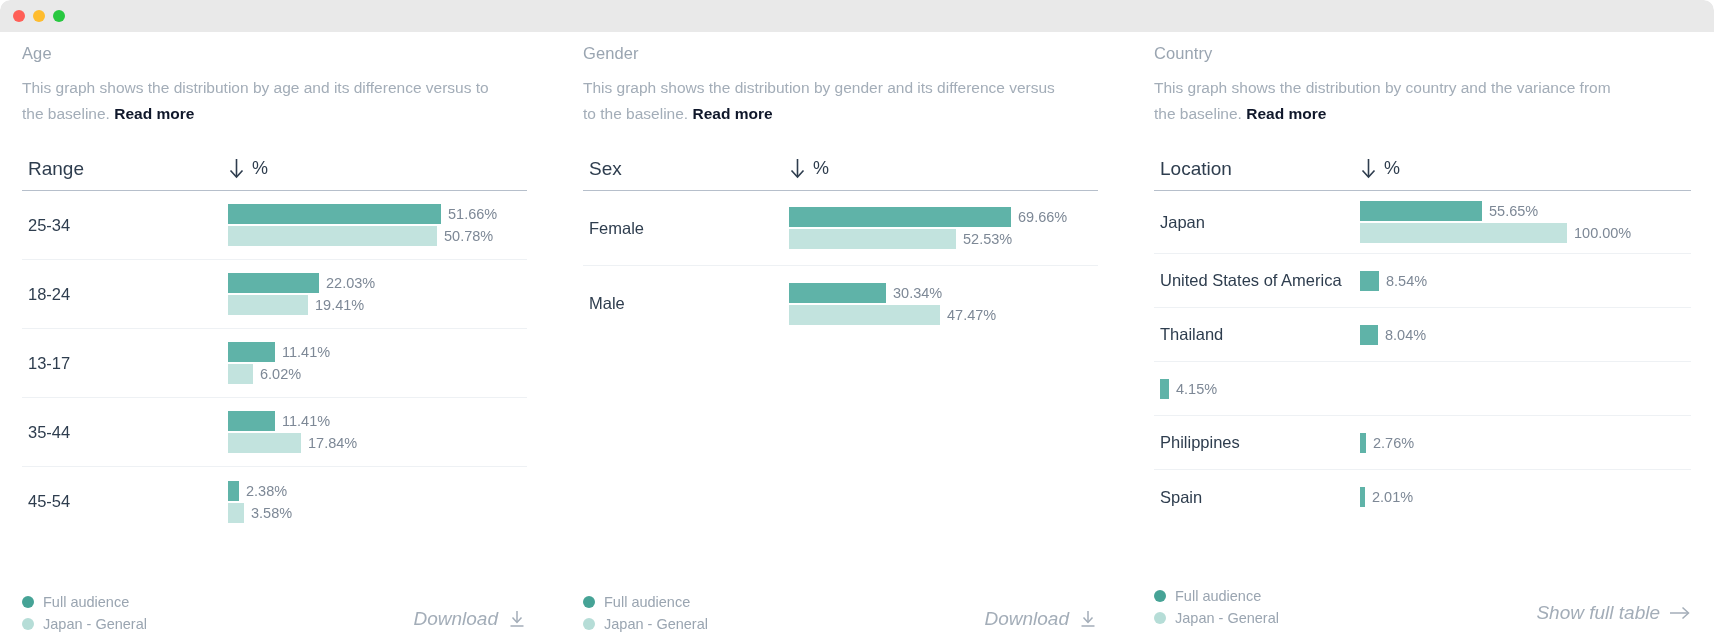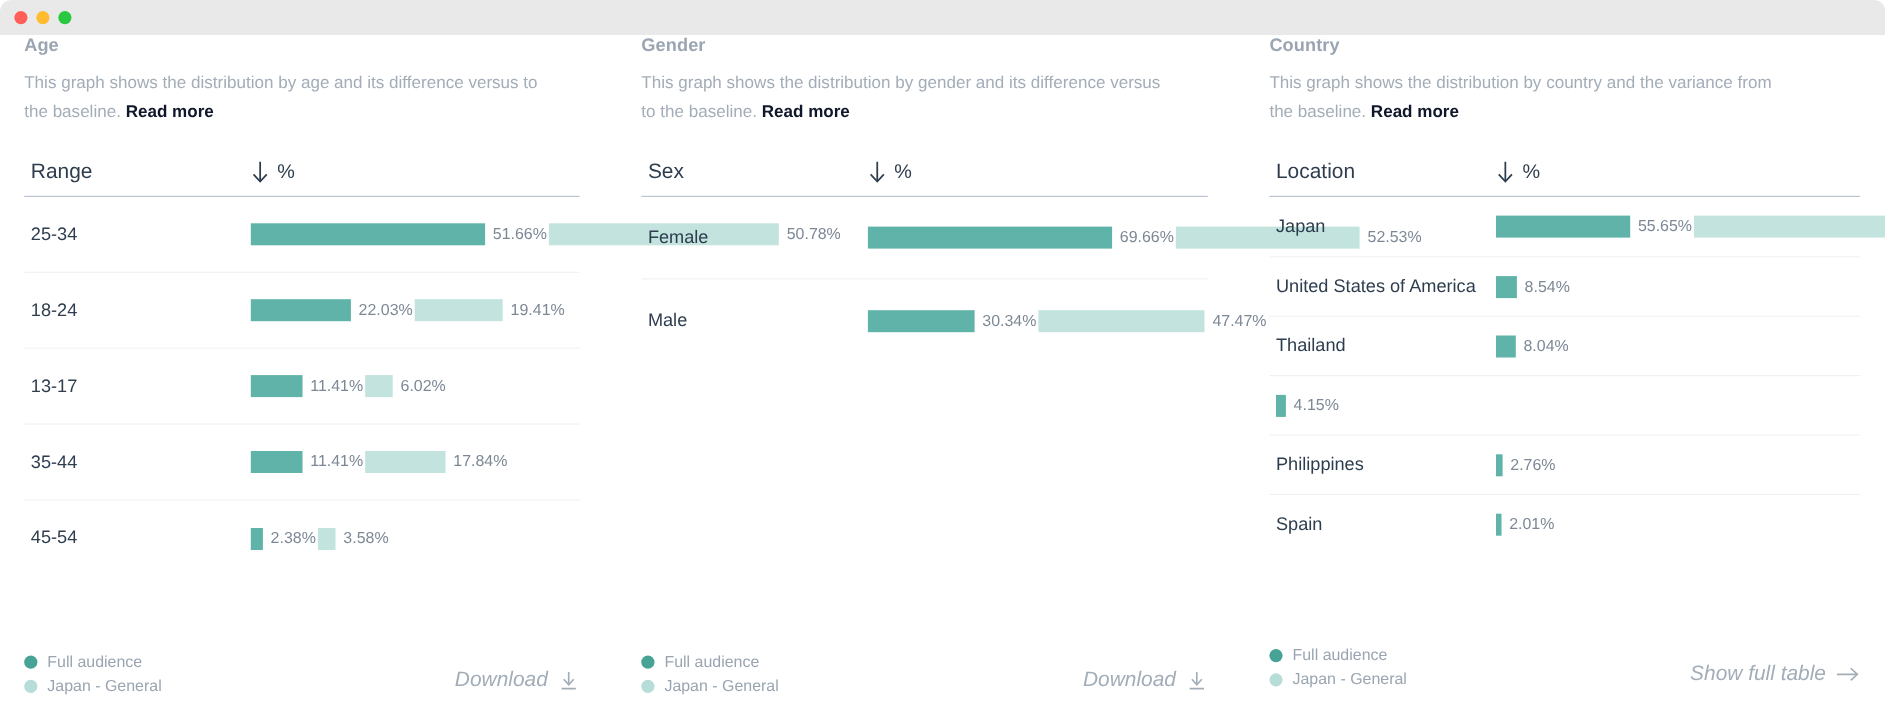--- a/index.html
+++ b/index.html
@@ -44,23 +44,24 @@
     flex: 0 0 571px;
     width: 571px;
     height: 610px;
     padding: 0 44px 0 22px;
   }
   .panel.p2 { padding-left: 12px; padding-right: 44px; }
   .panel.p3 { padding-left: 12px; padding-right: 22px; }
 
   .panel-title {
     font-size: 16.5px;
-    font-weight: bold;
+    font-weight: normal;
     color: #9aa5b1;
     letter-spacing: .1px;
+    padding-top: 12px;
   }
   .panel-desc {
     margin-top: 12px;
     font-size: 15.5px;
     line-height: 26px;
     color: #a3adb8;
     max-width: 480px;
   }
   .read-more {
     color: #0f172a;
@@ -106,21 +107,21 @@
   .row-label {
     flex: 0 0 200px;
     font-size: 16.5px;
     color: #2e3d4e;
     line-height: 25px;
     padding-right: 10px;
   }
   .bars {
     flex: 1 1 auto;
     display: flex;
-    flex-direction: row;
+    flex-direction: column;
     gap: 2px;
     padding: 10px 0;
   }
   .barline { display: flex; align-items: center; }
   .bar { height: 20px; }
   .bar.primary { background: #5fb3a8; }
   .bar.secondary { background: #c2e3de; }
   .bar-val {
     font-size: 14.5px;
     color: #7d8896;

